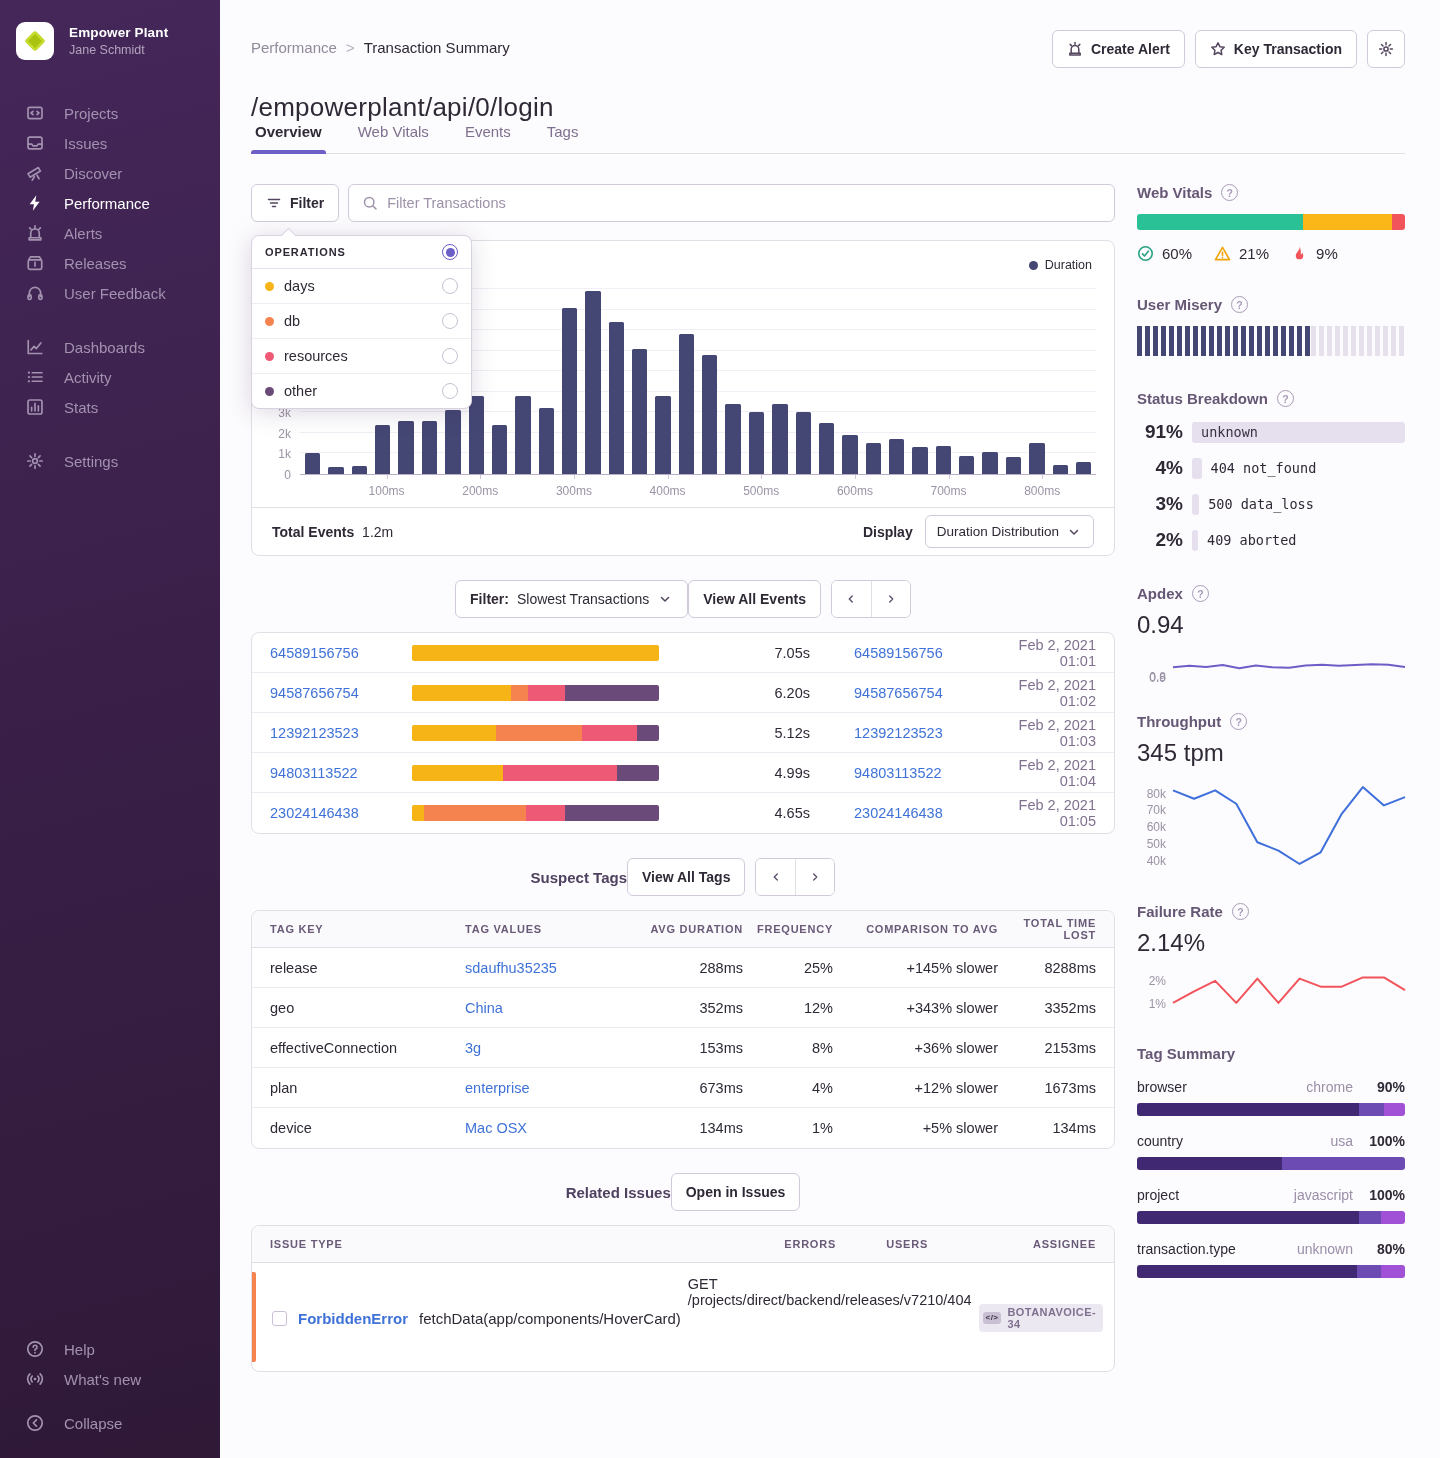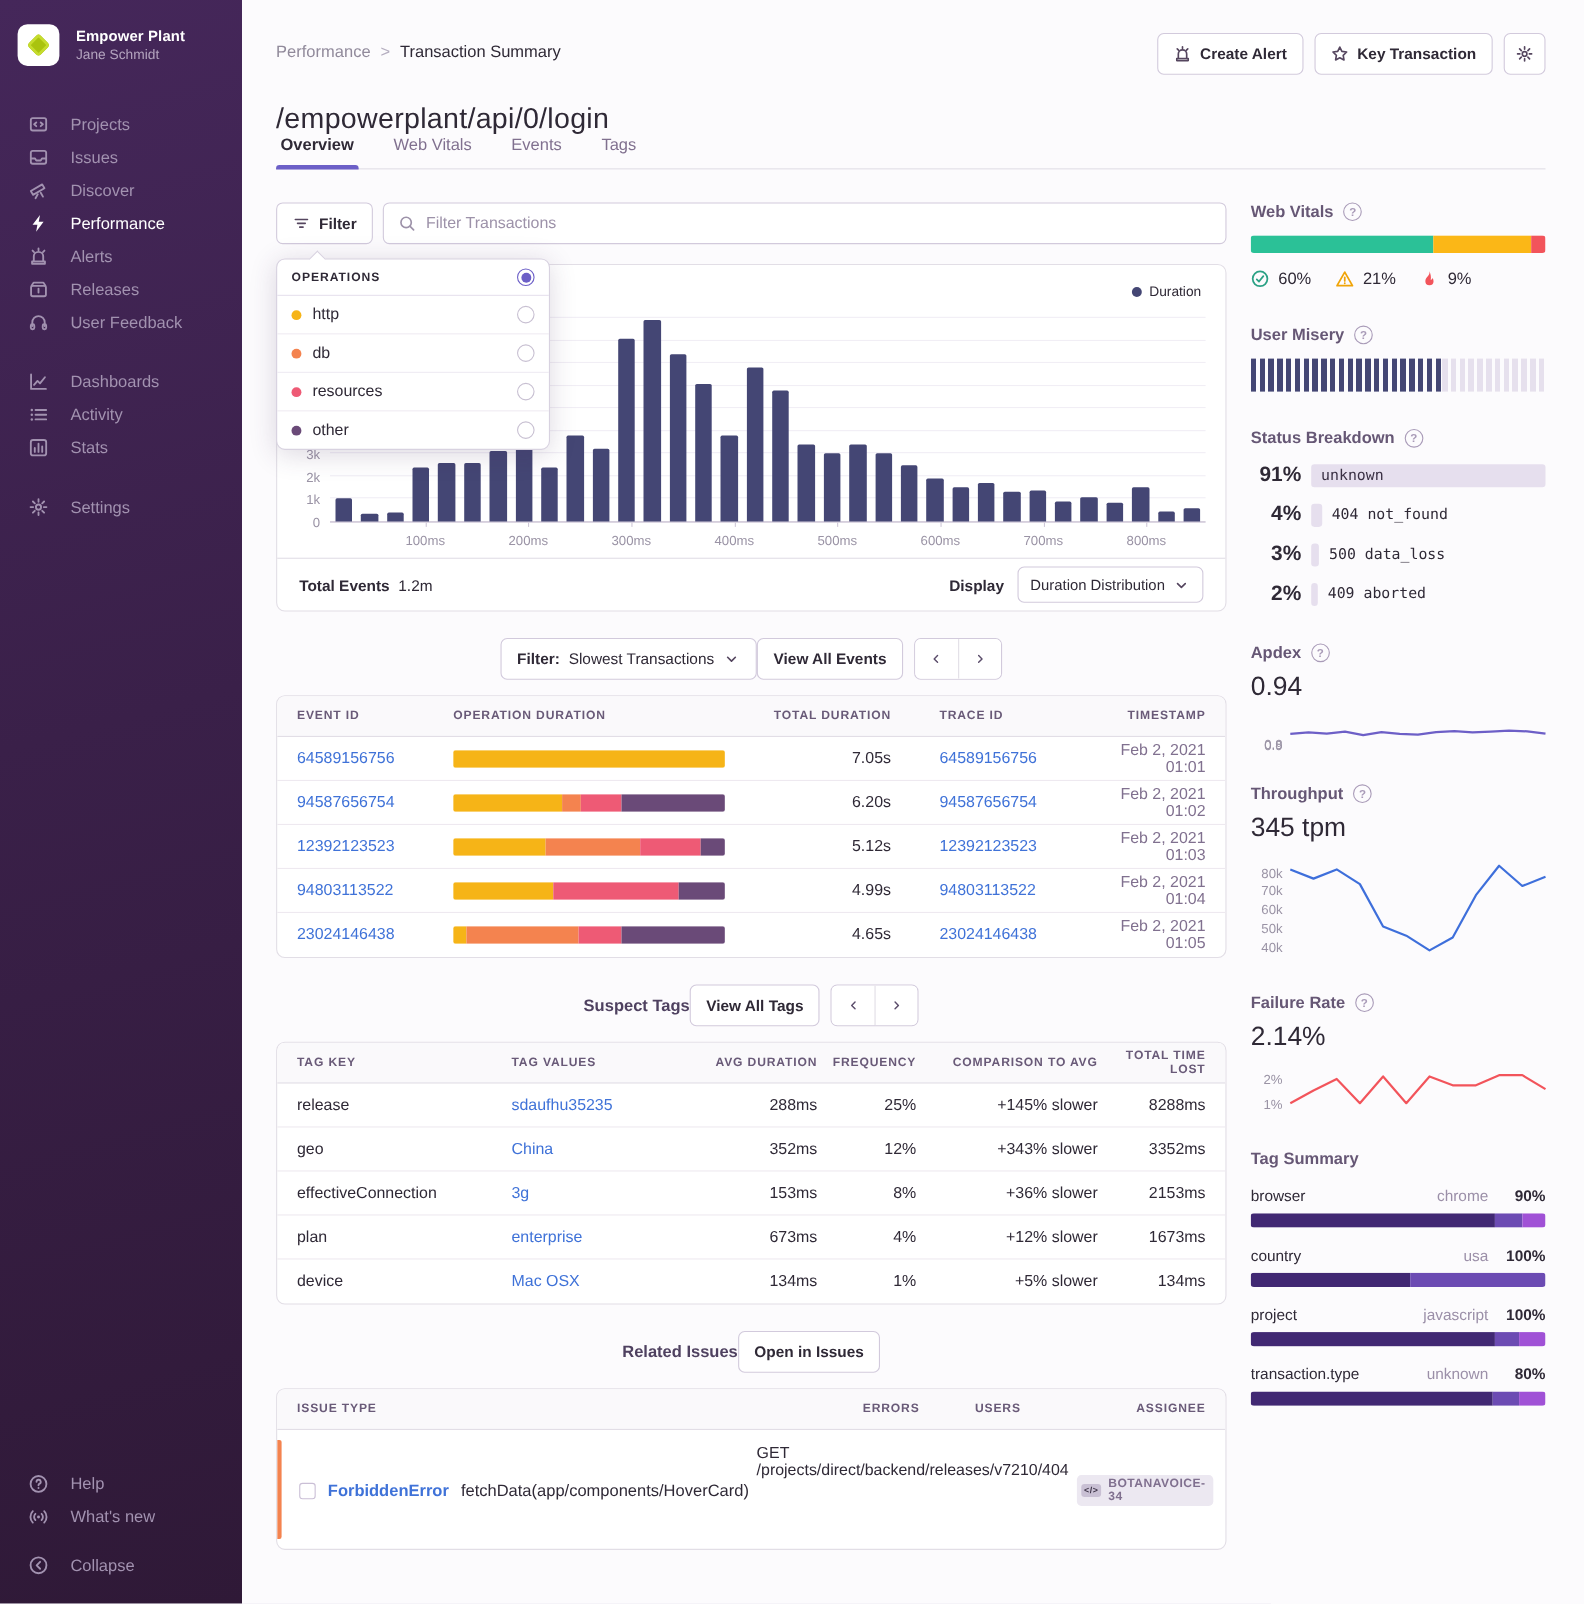--- a/index.html
+++ b/index.html
@@ -48,21 +48,21 @@
   .right-col { flex:1; min-width:0; }
 
   
   .search-row { display:flex; gap:9px; position:relative; }
   .filter-btn { font-weight:700; }
   .search-box { flex:1; display:flex; align-items:center; gap:9px; background:#fff; border:1px solid #d2cadc; border-radius:6px; padding:0 13px; color:#9d92a9; }
   .search-box input { border:none; outline:none; flex:1; font-size:14.5px; color:#2f2936; background:transparent; font-family:inherit; }
   .search-box input::placeholder { color:#9d92a9; }
 
   
-  .dropdown { position:absolute; top:51px; left:0; width:249px; background:#fff; border:1px solid #d8d2e0; border-radius:8px; box-shadow:0 4px 24px rgba(64,46,86,.18); z-index:20; }
+  .dropdown { position:absolute; top:51px; left:0; width:221px; background:#fff; border:1px solid #d8d2e0; border-radius:8px; box-shadow:0 4px 24px rgba(64,46,86,.18); z-index:20; }
   .dropdown::before { content:''; position:absolute; top:-6px; left:31px; width:10px; height:10px; background:#fff; border-left:1px solid #d8d2e0; border-top:1px solid #d8d2e0; transform:rotate(45deg); }
   .dd-head { display:flex; justify-content:space-between; align-items:center; padding:8px 13px; border-bottom:1px solid #e7e2ee; }
   .dd-head-label { font-size:11px; font-weight:700; letter-spacing:.08em; color:#2f2936; }
   .dd-item { display:flex; align-items:center; gap:10px; padding:9px 13px; border-bottom:1px solid #efecf3; font-size:14.5px; color:#2f2936; cursor:pointer; }
   .dd-item:last-child { border-bottom:none; }
   .dot { width:9px; height:9px; border-radius:50%; flex:none; }
   .radio { width:16px; height:16px; border-radius:50%; border:1.5px solid #c8c0d2; background:#fff; margin-left:auto; flex:none; position:relative; }
   .radio.checked { border-color:#6c5fc7; }
   .radio.checked::after { content:''; position:absolute; inset:2.5px; background:#6c5fc7; border-radius:50%; }
 
@@ -385,21 +385,21 @@
           </div>
 
           <div class="dropdown">
             <div class="dd-head">
               <span class="dd-head-label">OPERATIONS</span>
               <span class="radio checked"></span>
             </div>
             <div id="dd-items">
                 <div class="dd-item">
                   <span class="dot" style="background: rgb(246, 180, 23);"></span>
-                  <span>http</span>
+                  <span>days</span>
                   <span class="radio"></span>
                 </div>
                 <div class="dd-item">
                   <span class="dot" style="background: rgb(244, 131, 79);"></span>
                   <span>db</span>
                   <span class="radio"></span>
                 </div>
                 <div class="dd-item">
                   <span class="dot" style="background: rgb(238, 90, 117);"></span>
                   <span>resources</span>
@@ -539,27 +539,20 @@
                     <svg viewBox="0 0 16 16" fill="none" stroke="currentColor" stroke-width="1.5" stroke-linecap="round" stroke-linejoin="round">
                       <path d="M6.5 4.5 10 8l-3.5 3.5"></path>
                     </svg>
                   </span>
                 </button>
             </div>
           </div>
         </div>
 
         <div class="panel table">
-          <div class="t-head events-grid" id="events-head">
-              <div>EVENT ID</div>
-              <div>OPERATION DURATION</div>
-              <div class="ta-r">TOTAL DURATION</div>
-              <div class=" cell-trace">TRACE ID</div>
-              <div class="ta-r">TIMESTAMP</div>
-            </div>
           <div id="events-rows">
               <div class="t-row events-grid">
                 <div><span class="link">64589156756</span></div>
                 <div>
                   <div class="opbar">
                     <span style="width: 100%; background: rgb(246, 180, 23);"></span>
                   </div>
                 </div>
                 <div class="ta-r">7.05s</div>
                 <div class="cell-trace"><span class="link">64589156756</span></div>

